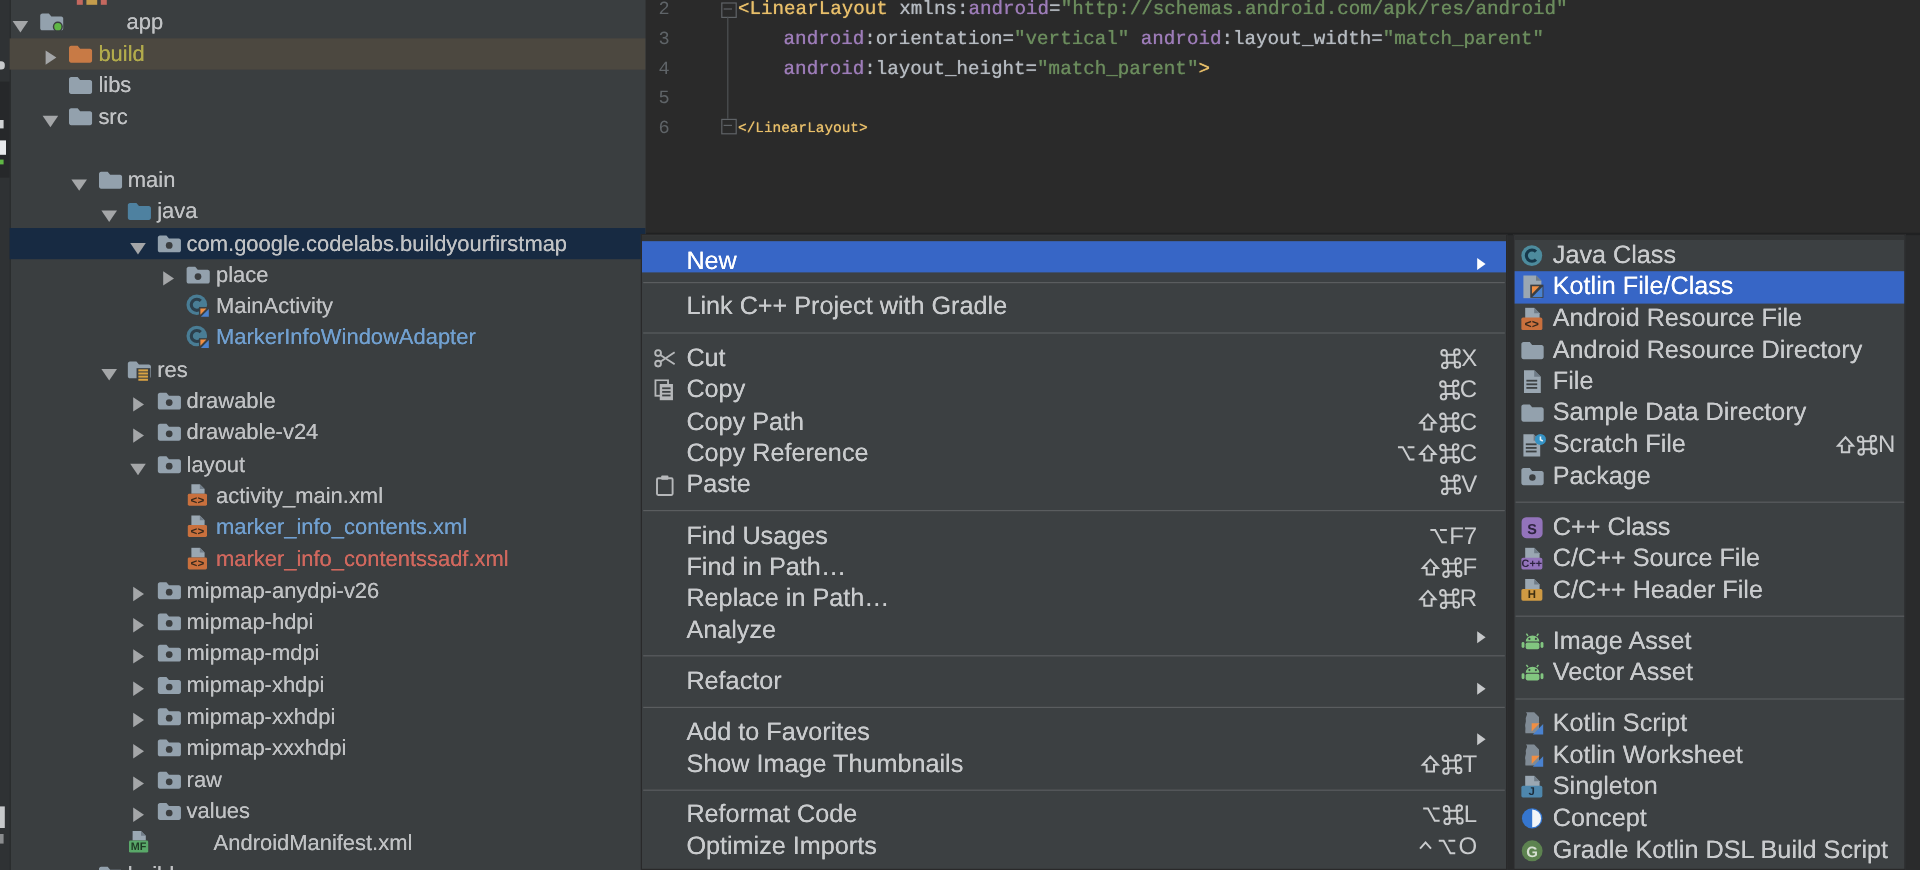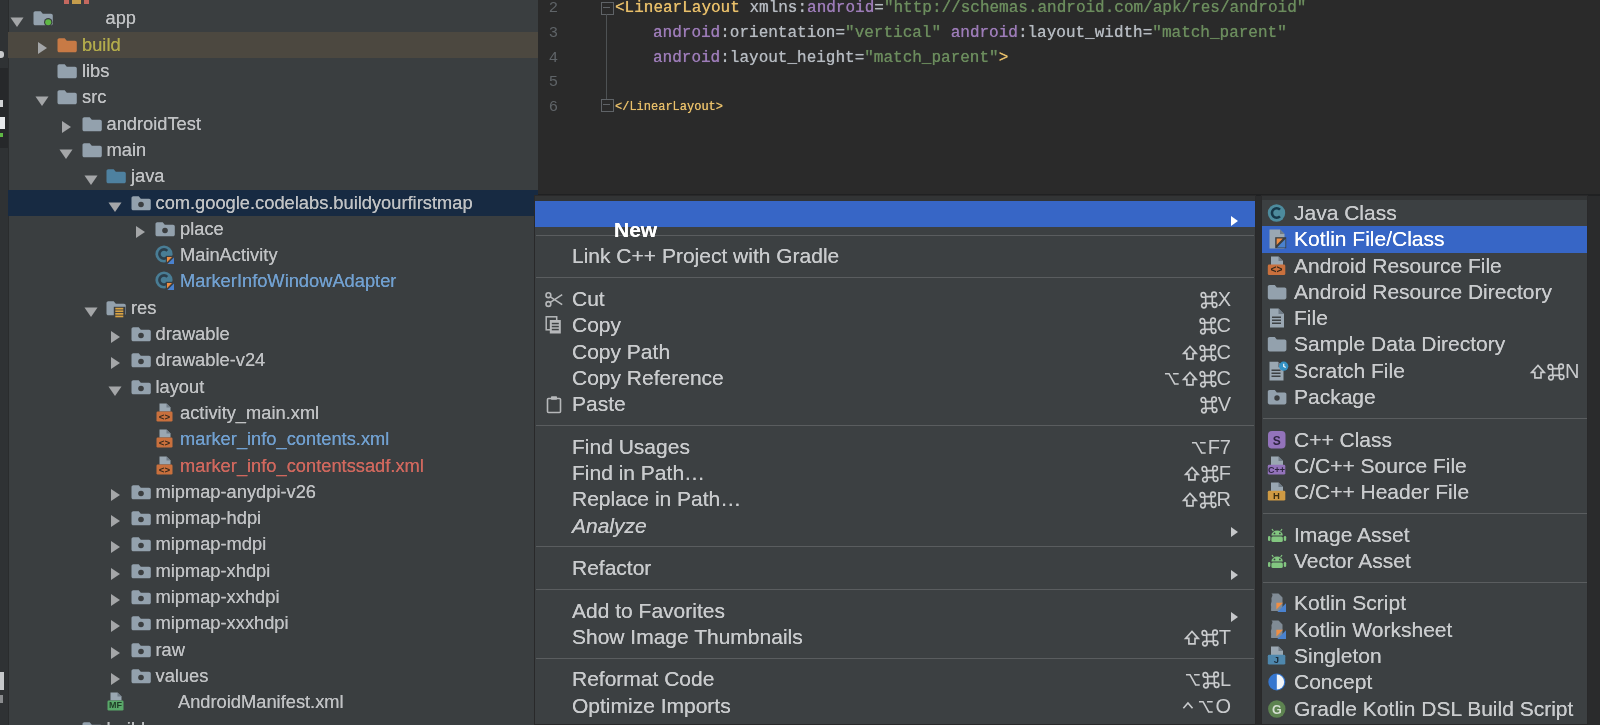--- a/index.html
+++ b/index.html
@@ -63,29 +63,20 @@
     </div>
 <div style="position:absolute;left:8px;width:530px;top:84.3px;height:26.2px;">
       <span style="position:absolute;left:26.5px;top:6px;"><svg width="14" height="14" viewBox="0 0 14 14" style="">
           <polygon points="0.5,3.5 13.5,3.5 7.0,13" fill="#a4a6a8"></polygon>
         </svg></span>
       <span style="position:absolute;left:49.0px;top:4px;"><svg width="20" height="19" viewBox="0 0 20 19" style="">
           <path d="M0.5 4 C0.5 3 1.3 2.2 2.3 2.2 h5.4 l2.1 2.5 h8.2 c1 0 1.8.8 1.8 1.8 v8 c0 1-.8 1.8-1.8 1.8 H2.3 C1.3 16.3 0.5 15.5 0.5 14.5 Z" fill="#93a1ad"></path>
         </svg></span>
       <span style="position:absolute;left:74.0px;top:0;line-height:26.2px;color:#c0c2c4;text-shadow:0 0 0.5px currentColor;">src</span>
     </div>
-<div style="position:absolute;left:8px;width:530px;top:110.6px;height:26.2px;">
-      <span style="position:absolute;left:51.0px;top:6px;"><svg width="14" height="14" viewBox="0 0 14 14" style="">
-          <polygon points="3,1 12,7.0 3,13" fill="#a4a6a8"></polygon>
-        </svg></span>
-      <span style="position:absolute;left:73.5px;top:4px;"><svg width="20" height="19" viewBox="0 0 20 19" style="">
-          <path d="M0.5 4 C0.5 3 1.3 2.2 2.3 2.2 h5.4 l2.1 2.5 h8.2 c1 0 1.8.8 1.8 1.8 v8 c0 1-.8 1.8-1.8 1.8 H2.3 C1.3 16.3 0.5 15.5 0.5 14.5 Z" fill="#93a1ad"></path>
-        </svg></span>
-      <span style="position:absolute;left:98.5px;top:0;line-height:26.2px;color:#c0c2c4;text-shadow:0 0 0.5px currentColor;">androidTest</span>
-    </div>
 <div style="position:absolute;left:8px;width:530px;top:136.9px;height:26.2px;">
       <span style="position:absolute;left:51.0px;top:6px;"><svg width="14" height="14" viewBox="0 0 14 14" style="">
           <polygon points="0.5,3.5 13.5,3.5 7.0,13" fill="#a4a6a8"></polygon>
         </svg></span>
       <span style="position:absolute;left:73.5px;top:4px;"><svg width="20" height="19" viewBox="0 0 20 19" style="">
           <path d="M0.5 4 C0.5 3 1.3 2.2 2.3 2.2 h5.4 l2.1 2.5 h8.2 c1 0 1.8.8 1.8 1.8 v8 c0 1-.8 1.8-1.8 1.8 H2.3 C1.3 16.3 0.5 15.5 0.5 14.5 Z" fill="#93a1ad"></path>
         </svg></span>
       <span style="position:absolute;left:98.5px;top:0;line-height:26.2px;color:#c0c2c4;text-shadow:0 0 0.5px currentColor;">main</span>
     </div>
 <div style="position:absolute;left:8px;width:530px;top:163.2px;height:26.2px;">
@@ -303,21 +294,21 @@
         </svg></span>
       <span style="position:absolute;left:73.5px;top:4px;"><svg width="20" height="19" viewBox="0 0 20 19" style="">
           <path d="M0.5 4 C0.5 3 1.3 2.2 2.3 2.2 h5.4 l2.1 2.5 h8.2 c1 0 1.8.8 1.8 1.8 v8 c0 1-.8 1.8-1.8 1.8 H2.3 C1.3 16.3 0.5 15.5 0.5 14.5 Z" fill="#93a1ad"></path>
         </svg></span>
       <span style="position:absolute;left:98.5px;top:0;line-height:26.2px;color:#c0c2c4;text-shadow:0 0 0.5px currentColor;">build</span>
     </div>
 </div>
 <div style="position:absolute;left:534px;top:195px;width:722px;height:530px;background:#3c4042;border:1px solid #29292a;box-sizing:border-box;padding-top:5px;overflow:hidden;font-size:21px;color:#c9cbcd;">
     <div style="position:absolute;top:0;left:0;width:100%;height:5px;background:#323435;"></div>
 <div style="position:relative;height:26.3px;background:#3766c6;color:#fff;">
-<span style="position:absolute;left:37px;top:16px;line-height:26.3px;font-weight:bold;text-shadow:0 0 0.4px currentColor;margin-left:42px;">New</span>
+<span style="position:absolute;left:37px;top:4px;line-height:26.3px;font-weight:normal;text-shadow:0 0 0.4px currentColor;">New</span>
 <span style="position:absolute;right:15px;top:6.5px;"><svg width="12" height="12" viewBox="0 0 12 12" style="">
           <polygon points="3,1 10,6.0 3,11" fill="#fff"></polygon>
         </svg></span>
 </div>
 <div style="height:1px;background:#5a5d5f;margin:7.6px 1px;"></div>
 <div style="position:relative;height:26.3px;">
 <span style="position:absolute;left:37px;top:0;line-height:26.3px;font-weight:normal;text-shadow:0 0 0.4px currentColor;">Link C++ Project with Gradle</span>
 </div>
 <div style="height:1px;background:#5a5d5f;margin:7.6px 1px;"></div>
 <div style="position:relative;height:26.3px;">
@@ -391,21 +382,21 @@
 </div>
 <div style="position:relative;height:26.3px;">
 <span style="position:absolute;left:37px;top:0;line-height:26.3px;font-weight:normal;text-shadow:0 0 0.4px currentColor;">Replace in Path…</span>
 <span style="position:absolute;right:24px;top:0;line-height:26.3px;"><svg width="18" height="18" viewBox="0 0 16.5 16.5" style="vertical-align:-3px">
           <path d="M8.2 2.2 L14 8.6 H11 V13.6 H5.4 V8.6 H2.4 Z" fill="none" stroke="#c9cbcd" stroke-width="1.5"></path>
         </svg><svg width="18" height="18" viewBox="0 0 16.5 16.5" style="vertical-align:-3px">
           <path d="M5.2 5.2 V3.6 A2.1 2.1 0 1 0 3.1 5.7 h2.1 M11.3 5.2 h1.6 A2.1 2.1 0 1 0 10.8 3.1 v2.1 M11.3 11.3 v1.6 a2.1 2.1 0 1 0 2.1-2.1 h-2.1 M5.2 11.3 H3.6 a2.1 2.1 0 1 0 2.1 2.1 v-2.1 M5.2 5.2 h6.1 v6.1 H5.2 Z" fill="none" stroke="#c9cbcd" stroke-width="1.5"></path>
         </svg><span style="font-size:20px">R</span></span>
 </div>
 <div style="position:relative;height:26.3px;">
-<span style="position:absolute;left:37px;top:0;line-height:26.3px;font-weight:normal;text-shadow:0 0 0.4px currentColor;font-style:italic;">Analyze</span>
+<span style="position:absolute;left:37px;top:0;line-height:26.3px;font-weight:normal;text-shadow:0 0 0.4px currentColor;">Analyze</span>
 <span style="position:absolute;right:15px;top:6.5px;"><svg width="12" height="12" viewBox="0 0 12 12" style="">
           <polygon points="3,1 10,6.0 3,11" fill="#c6c8ca"></polygon>
         </svg></span>
 </div>
 <div style="height:1px;background:#5a5d5f;margin:7.6px 1px;"></div>
 <div style="position:relative;height:26.3px;">
 <span style="position:absolute;left:37px;top:0;line-height:26.3px;font-weight:normal;text-shadow:0 0 0.4px currentColor;">Refactor</span>
 <span style="position:absolute;right:15px;top:6.5px;"><svg width="12" height="12" viewBox="0 0 12 12" style="">
           <polygon points="3,1 10,6.0 3,11" fill="#c6c8ca"></polygon>
         </svg></span>

